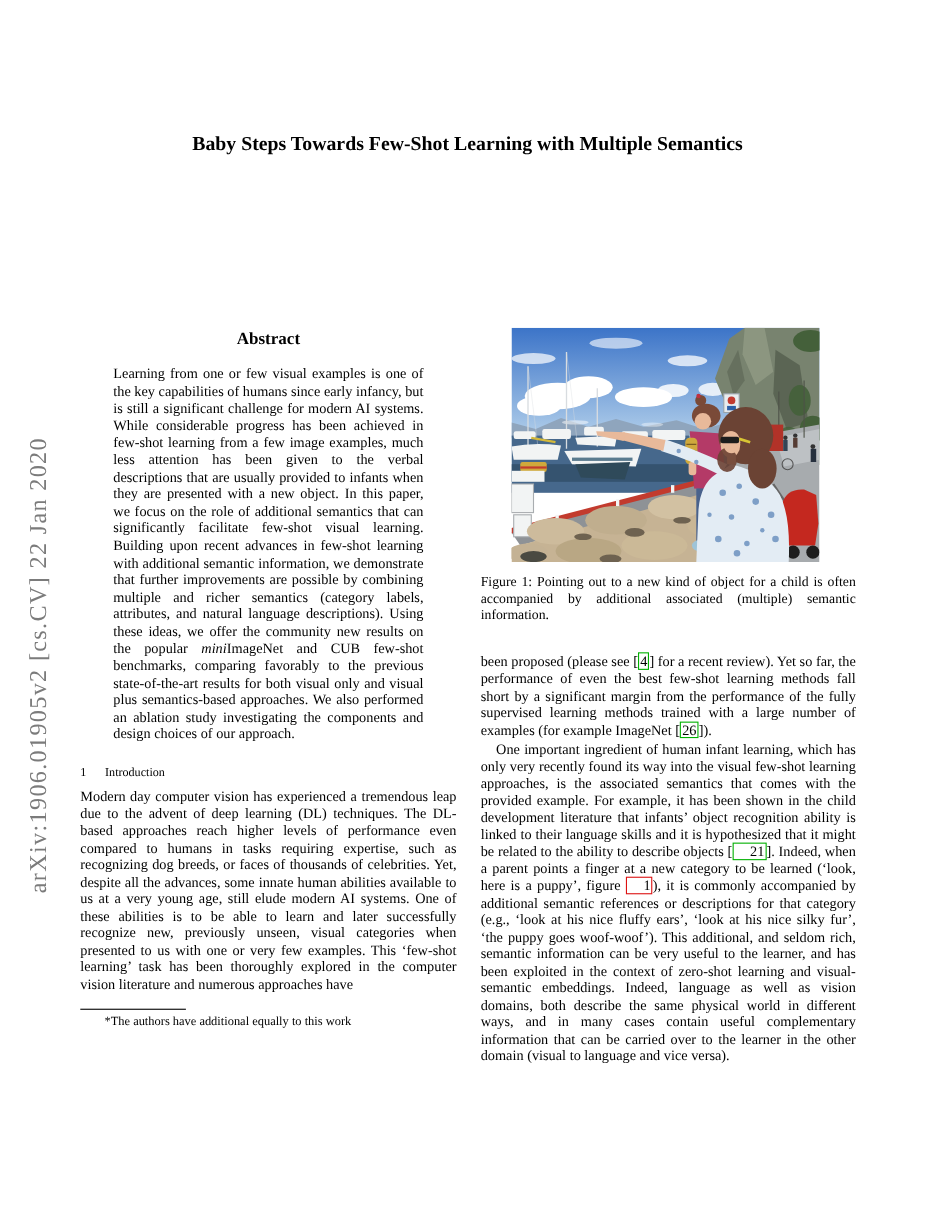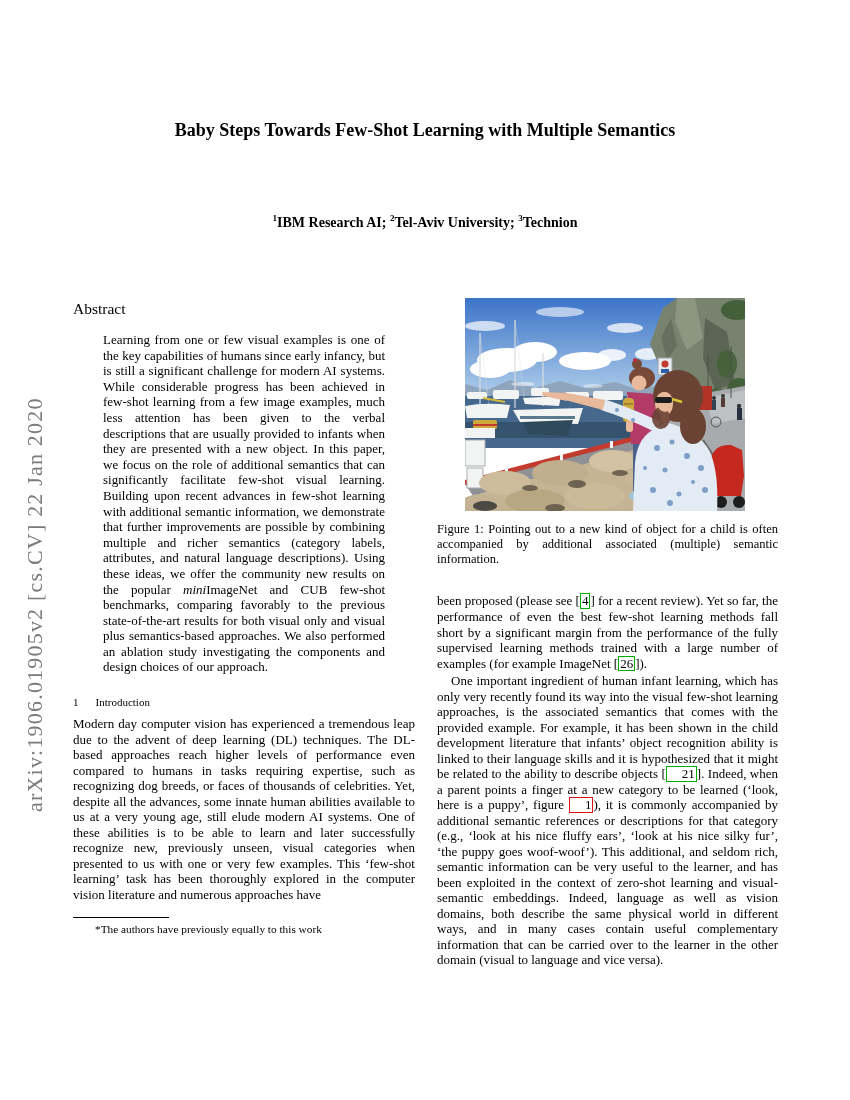--- a/index.html
+++ b/index.html
@@ -23,21 +23,21 @@
     text-align:center; font-size:14px; font-weight:bold;
   }
   .affiliations {
     position:absolute; top:215px; left:0; width:850px;
     text-align:center; font-size:14px; font-weight:bold;
   }
   sup { font-size:0.65em; line-height:0; }
   .col-left  { position:absolute; left:73px;  top:298px; width:342px; }
   .col-right { position:absolute; left:437px; top:298px; width:341px; }
   .abstract-heading {
-    text-align:left; font-weight:normal; font-size:15.5px; margin:2px 0 14px 0;
+    text-align:center; font-weight:bold; font-size:15.5px; margin:2px 0 14px 0;
   }
   .abstract-body {
     width:282px; margin:0 auto; font-size:13px; line-height:15.6px;
     text-align:justify;
   }
   .section-heading { margin-top:21px; font-size:11px; font-weight:normal; }
   .sec-num { margin-right:17px; }
   .body-text {
     font-size:13px; line-height:15.5px; text-align:justify; margin:8px 0 0 0;
   }
@@ -63,34 +63,33 @@
 </head>
 <body>
 
 <div class="page">
 
   <div class="arxiv-strip">arXiv:1906.01905v2  [cs.CV]  22 Jan 2020</div>
 
   <h1 class="title">Baby Steps Towards Few-Shot Learning with Multiple Semantics</h1>
 
 
-  <div class="affiliations"><sup>1</sup><span>IBM Research AI; </span><sup>2</sup><span>Tel-Aviv University; </span><sup>3</sup><span>Technion</span></div>
 
   <div class="col-left">
     <div class="abstract-heading">Abstract</div>
     <div class="abstract-body"><span>Learning from one or few visual examples is one of the key capabilities of humans since early infancy, but is still a significant challenge for modern AI systems. While considerable progress has been achieved in few-shot learning from a few image examples, much less attention has been given to the verbal descriptions that are usually provided to infants when they are presented with a new object. In this paper, we focus on the role of additional semantics that can significantly facilitate few-shot visual learning. Building upon recent advances in few-shot learning with additional semantic information, we demonstrate that further improvements are possible by combining multiple and richer semantics (category labels, attributes, and natural language descriptions). Using these ideas, we offer the community new results on the popular </span><span style="font-style: italic;">mini</span><span>ImageNet and CUB few-shot benchmarks, comparing favorably to the previous state-of-the-art results for both visual only and visual plus semantics-based approaches. We also performed an ablation study investigating the components and design choices of our approach.</span></div>
     <div class="section-heading">
       <span class="sec-num">1</span><span class="sec-title">Introduction</span>
     </div>
     <p class="body-text">Modern day computer vision has experienced a tremendous leap due to the advent of deep learning (DL) techniques. The DL-based approaches reach higher levels of performance even compared to humans in tasks requiring expertise, such as recognizing dog breeds, or faces of thousands of celebrities. Yet, despite all the advances, some innate human abilities available to us at a very young age, still elude modern AI systems. One of these abilities is to be able to learn and later successfully recognize new, previously unseen, visual categories when presented to us with one or very few examples. This ‘few-shot learning’ task has been thoroughly explored in the computer vision literature and numerous approaches have</p>
   </div>
 
   <div class="footnotes">
     <div class="footnote-rule"></div>
-    <p class="fn1">*The authors have previously equally to this work</p>
+    <p class="fn1">*The authors have additional equally to this work</p>
   </div>
 
   <div class="col-right">
 
     <div class="figure-image">
       <svg width="280" height="213" viewBox="0 0 280 213">
         <defs>
           <linearGradient id="skyg" x1="0" y1="0" x2="0" y2="1">
             <stop offset="0" stop-color="#3c74c8"></stop>
             <stop offset="1" stop-color="#bdd8ee"></stop>

